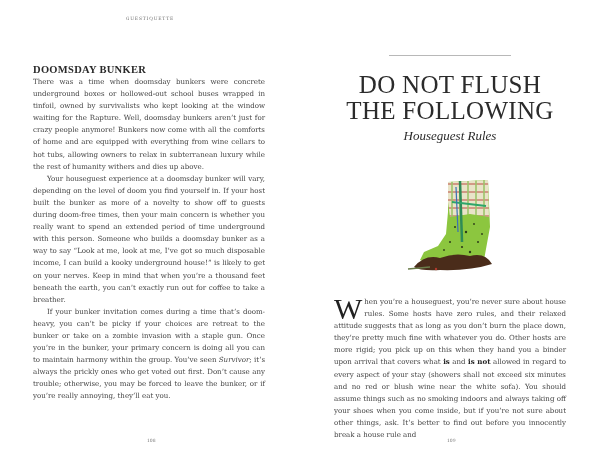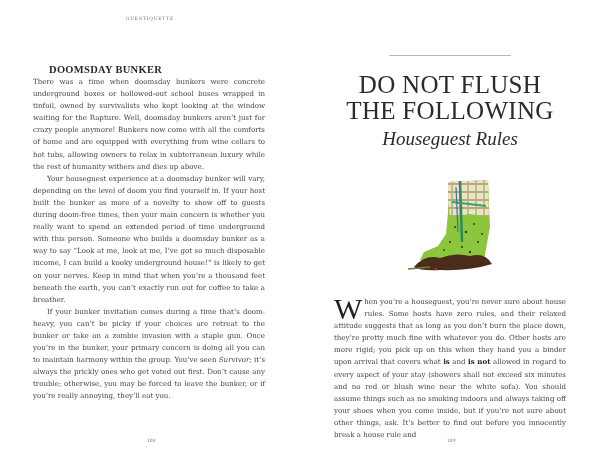--- a/index.html
+++ b/index.html
@@ -5,28 +5,28 @@
   html, body { margin:0; padding:0; }
   body { width:600px; height:463px; background:#ffffff; position:relative; overflow:hidden; font-family:"DejaVu Serif", serif; color:#3a3a3a; }
   .page { position:absolute; top:0; height:463px; width:300px; background:#fff; }
   .page.left { left:0; }
   .page.right { left:300px; }
   .running-head { position:absolute; top:16px; left:0; width:300px; text-align:center; font-size:4.5px; letter-spacing:0.8px; color:#6a6a6a; }
   .text-block { position:absolute; font-size:7.05px; line-height:12.1px; color:#444; text-align:justify; }
   .left .text-block { left:33px; width:232px; top:53px; }
   .text-block p { margin:0; }
   .text-block p.indent { text-indent:14px; }
-  .section-head { font-family:"Liberation Serif", serif; font-weight:bold; font-size:10.5px; letter-spacing:0.3px; color:#2a2a2a; margin:11px 0 0 16px; line-height:12px; }
+  .section-head { font-family:"Liberation Serif", serif; font-weight:bold; font-size:10.5px; letter-spacing:0.3px; color:#2a2a2a; margin:11px 0 0 0; line-height:12px; }
   .folio { position:absolute; top:438px; font-size:4.5px; color:#777; }
   .left .folio { left:147px; }
   .right .folio { left:147px; }
   .chapter-label { position:absolute; top:40px; left:0; width:300px; text-align:center; font-family:"Liberation Serif", serif; font-size:8px; letter-spacing:2.6px; color:#333; }
   .chapter-rule { position:absolute; top:55px; left:89px; width:122px; height:1px; background:#b8b8b8; }
   .chapter-title { position:absolute; top:72px; left:0; width:300px; text-align:center; font-family:"Liberation Serif", serif; font-size:25px; line-height:26px; color:#2b2b2b; letter-spacing:0.3px; }
-  .chapter-subtitle { position:absolute; top:128px; left:0; width:300px; text-align:center; font-family:"Liberation Serif", serif; font-style:italic; font-size:19px; color:#2b2b2b; }
+  .chapter-subtitle { position:absolute; top:128px; left:0; width:300px; text-align:center; font-family:"Liberation Serif", serif; font-style:italic; font-size:13px; color:#2b2b2b; }
   .boot { position:absolute; top:172px; left:100px; width:100px; height:105px; }
   .right .text-block { left:334px; width:232px; top:296px; position:absolute; }
   .page.right .text-block { left:34px; }
   .dropcap { float:left; font-family:"Liberation Serif", serif; font-size:30px; line-height:22px; margin:2px 2px 0 0; color:#222; }
   b { color:#222; }
 </style>
 </head>
 <body>
 
 <div class="page left">

